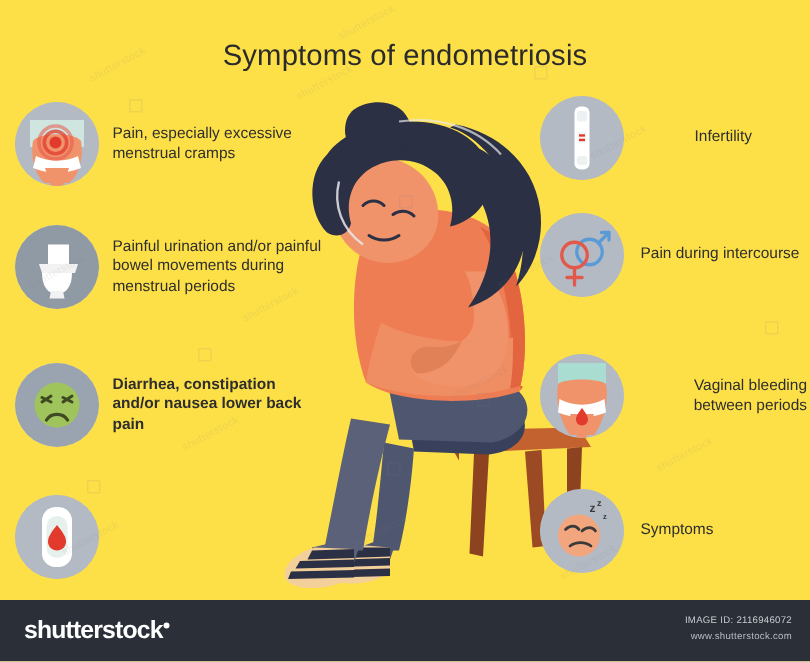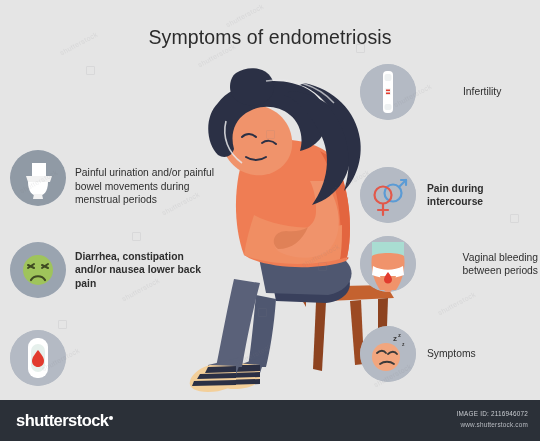--- a/index.html
+++ b/index.html
@@ -5,21 +5,21 @@
   * { box-sizing: border-box; margin: 0; padding: 0; }
   html, body {
     width: 540px; height: 441px;
     background: #ffffff;
     font-family: "Liberation Sans", sans-serif;
     overflow: hidden;
   }
   #stage {
     position: relative;
     width: 540px; height: 441px;
-    background: #e5e5e5;
+    background: #fde047;
   }
 
   
   .wm-layer {
     position: absolute; inset: 0;
     pointer-events: none;
     z-index: 6;
   }
   .wm {
     position: absolute;
@@ -184,22 +184,37 @@
         <path d="M92 82 C96 78 102 78 106 82" stroke="#2b3045" stroke-width="2" fill="none" stroke-linecap="round"></path>
         <path d="M112 88 C116 85 122 85 126 89" stroke="#2b3045" stroke-width="2" fill="none" stroke-linecap="round"></path>
         <path d="M96 102 C102 106 110 106 116 102" stroke="#2b3045" stroke-width="2" fill="none" stroke-linecap="round"></path>
 
         <path d="M76 66 C72 82 78 98 92 108" stroke="#e8e8ea" stroke-width="1.6" fill="none" opacity=".85"></path>
         <path d="M116 26 C142 22 168 30 184 48" stroke="#e8e8ea" stroke-width="1.4" fill="none" opacity=".7"></path>
       </g>
     </svg>
   </div>
 
-
-  <div class="sym left" style="top:150px;align-items:flex-end;">
+  <div class="sym left" style="top:68px;">
+    <div class="circ ico">
+      <svg class="ic-svg" viewBox="0 0 56 56">
+        <circle cx="28" cy="28" r="28" fill="#b4bac4"></circle>
+        <path d="M10 12 L46 12 L46 30 L10 30 Z" fill="#cfe6e0"></path>
+        <path d="M12 26 C16 20 40 20 44 26 C46 38 42 50 36 54 L20 54 C14 50 10 38 12 26 Z" fill="#f0936b"></path>
+        <path d="M14 36 C22 40 34 40 42 36 L44 44 C34 48 22 48 12 44 Z" fill="#ffffff"></path>
+        <path d="M20 44 L24 56 L32 56 L36 44 Z" fill="#f0936b"></path>
+        <circle cx="27" cy="27" r="11" fill="none" stroke="#e8564a" stroke-width="2.4" opacity=".55"></circle>
+        <circle cx="27" cy="27" r="7.5" fill="none" stroke="#e23b2e" stroke-width="2.4" opacity=".75"></circle>
+        <circle cx="27" cy="27" r="4" fill="#e23b2e"></circle>
+      </svg>
+    </div>
+    <div class="txt">Pain, especially excessive menstrual cramps</div>
+  </div>
+
+  <div class="sym left" style="top:150px;">
     <div class="circ ico">
       <svg class="ic-svg" viewBox="0 0 56 56">
         <circle cx="28" cy="28" r="28" fill="#909aa5"></circle>
         <path d="M22 13 L36 13 L36 26 L22 26 Z" fill="#ffffff"></path>
         <path d="M16 26 L42 26 L40 32 L18 32 Z" fill="#f2f2f2"></path>
         <path d="M18 32 C18 41 22 46 28 46 C34 46 38 41 38 32 Z" fill="#ffffff"></path>
         <path d="M24 44 L32 44 L33 49 L23 49 Z" fill="#f2f2f2"></path>
       </svg>
     </div>
     <div class="txt">Painful urination and/or painful bowel movements during menstrual periods</div>
@@ -239,21 +254,21 @@
         <rect x="24.5" y="10" width="7" height="7" rx="2" fill="#eef1f2"></rect>
         <rect x="24.5" y="40" width="7" height="6" rx="2" fill="#eef1f2"></rect>
         <rect x="25" y="24" width="6" height="7" rx="1" fill="#f4f6f6"></rect>
         <rect x="26" y="25.5" width="4" height="1.6" fill="#e23b2e"></rect>
         <rect x="26" y="28.5" width="4" height="1.6" fill="#e23b2e"></rect>
       </svg>
     </div>
     <div class="txt">Infertility</div>
   </div>
 
-  <div class="sym right" style="top:167px;font-weight:bold;">
+  <div class="sym right" style="top:142px;">
     <div class="circ ico">
       <svg class="ic-svg" viewBox="0 0 56 56">
         <circle cx="28" cy="28" r="28" fill="#b4bac4"></circle>
         <circle cx="33" cy="26" r="8.5" fill="none" stroke="#5b9bd5" stroke-width="2.2"></circle>
         <path d="M39 20 L46 13" stroke="#5b9bd5" stroke-width="2.2" stroke-linecap="round"></path>
         <path d="M41 13 L46 13 L46 18" stroke="#5b9bd5" stroke-width="2.2" fill="none" stroke-linecap="round" stroke-linejoin="round"></path>
         <circle cx="23" cy="28" r="8.5" fill="none" stroke="#e2584a" stroke-width="2.2"></circle>
         <path d="M23 37 L23 48" stroke="#e2584a" stroke-width="2.2" stroke-linecap="round"></path>
         <path d="M18 43 L28 43" stroke="#e2584a" stroke-width="2.2" stroke-linecap="round"></path>
       </svg>

